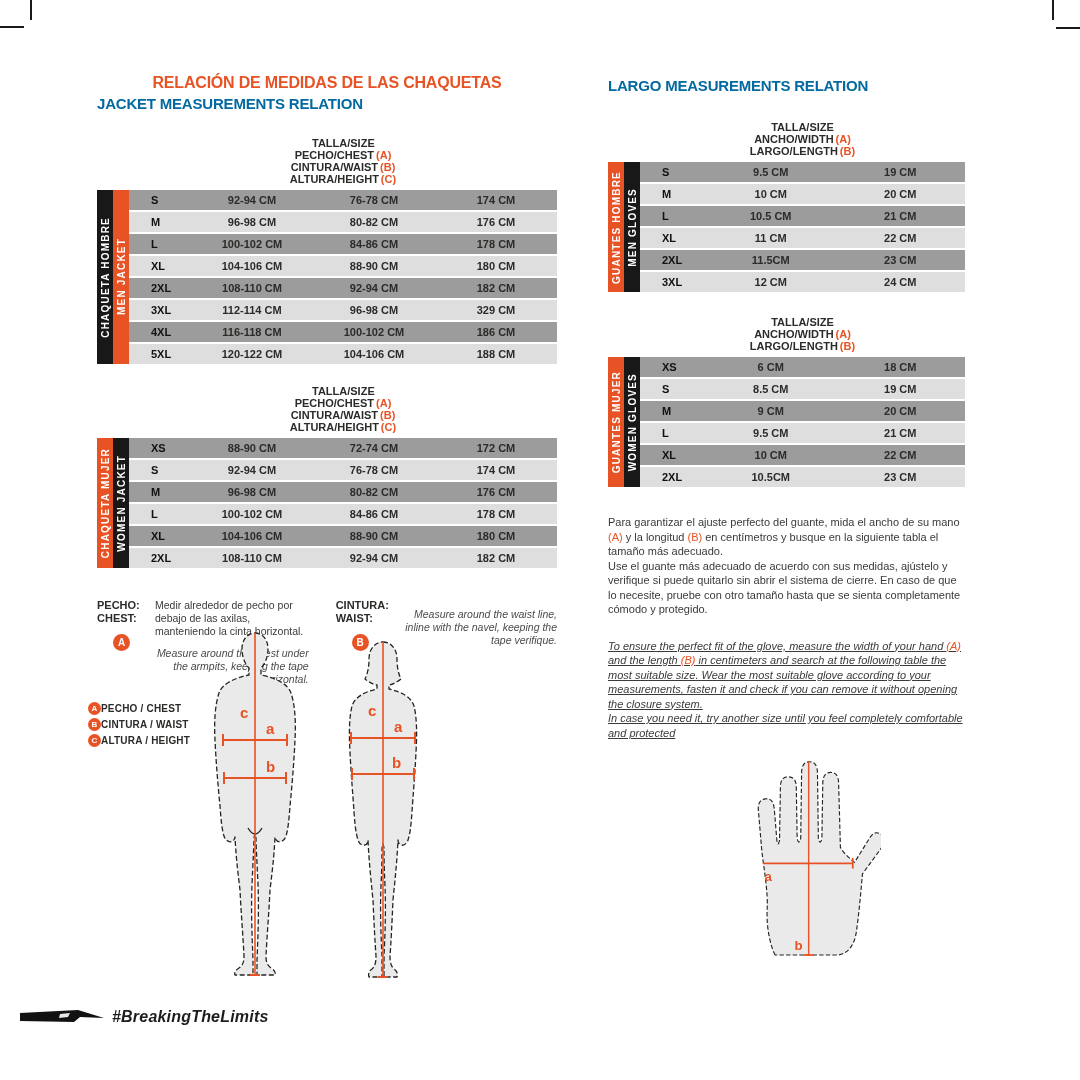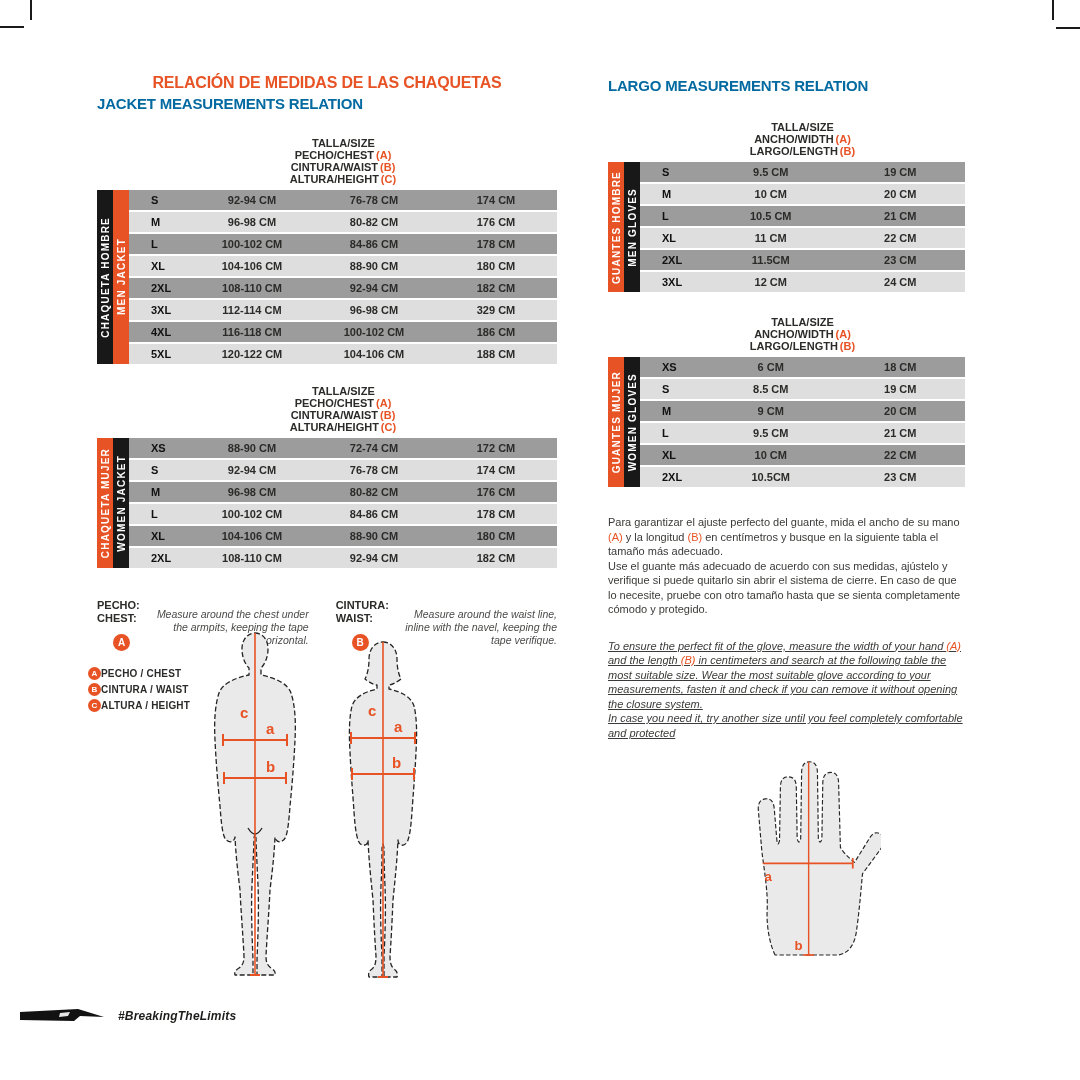--- a/index.html
+++ b/index.html
@@ -71,21 +71,21 @@
   .fig-male{left:200px;top:630px;width:110px;height:348px;}
   .fig-female{left:324px;top:638px;width:118px;height:342px;}
   .fig-hand{left:731px;top:740px;width:150px;height:228px;}
   .bodyshape{fill:#EAEAEA;stroke:#242424;stroke-width:1.3;stroke-dasharray:5 2.5;stroke-linejoin:round;}
   .oline{stroke:#E85325;stroke-width:2;fill:none;}
   .oline.thin{stroke-width:1.6;}
   .olabel{fill:#E85325;font-size:15px;font-weight:bold;font-family:"Liberation Sans",sans-serif;}
 
   
   .footer{position:absolute;left:20px;top:1008px;display:flex;align-items:center;}
-  .hashtag{font-size:12px;font-weight:bold;font-style:italic;color:#1d1d1b;margin-left:14px;letter-spacing:0.2px;}
+  .hashtag{font-size:16px;font-weight:bold;font-style:italic;color:#1d1d1b;margin-left:8px;letter-spacing:0.2px;}
 </style>
 </head>
 <body>
 
 <div class="page">
 
   <div class="cm" style="left:30px;top:0;width:2px;height:20px;"></div>
   <div class="cm" style="left:0;top:26px;width:24px;height:2px;"></div>
   <div class="cm" style="left:1052px;top:0;width:2px;height:20px;"></div>
   <div class="cm" style="left:1056px;top:27px;width:24px;height:2px;"></div>
@@ -221,20 +221,21 @@
     </div>
 
     <div class="minfo-row">
       <div class="minfo chest">
         <div class="mlabel">
           <div>PECHO:</div>
           <div>CHEST:</div>
           <div class="badge">A</div>
         </div>
         <div class="mtext">
+          <p class="es">Medir alrededor de pecho por debajo de las axilas, manteniendo la cinta horizontal.</p>
           <p class="en">Measure around the chest under the armpits, keeping the tape horizontal.</p>
         </div>
       </div>
       <div class="minfo waist">
         <div class="mlabel">
           <div>CINTURA:</div>
           <div>WAIST:</div>
           <div class="badge">B</div>
         </div>
         <div class="mtext">

